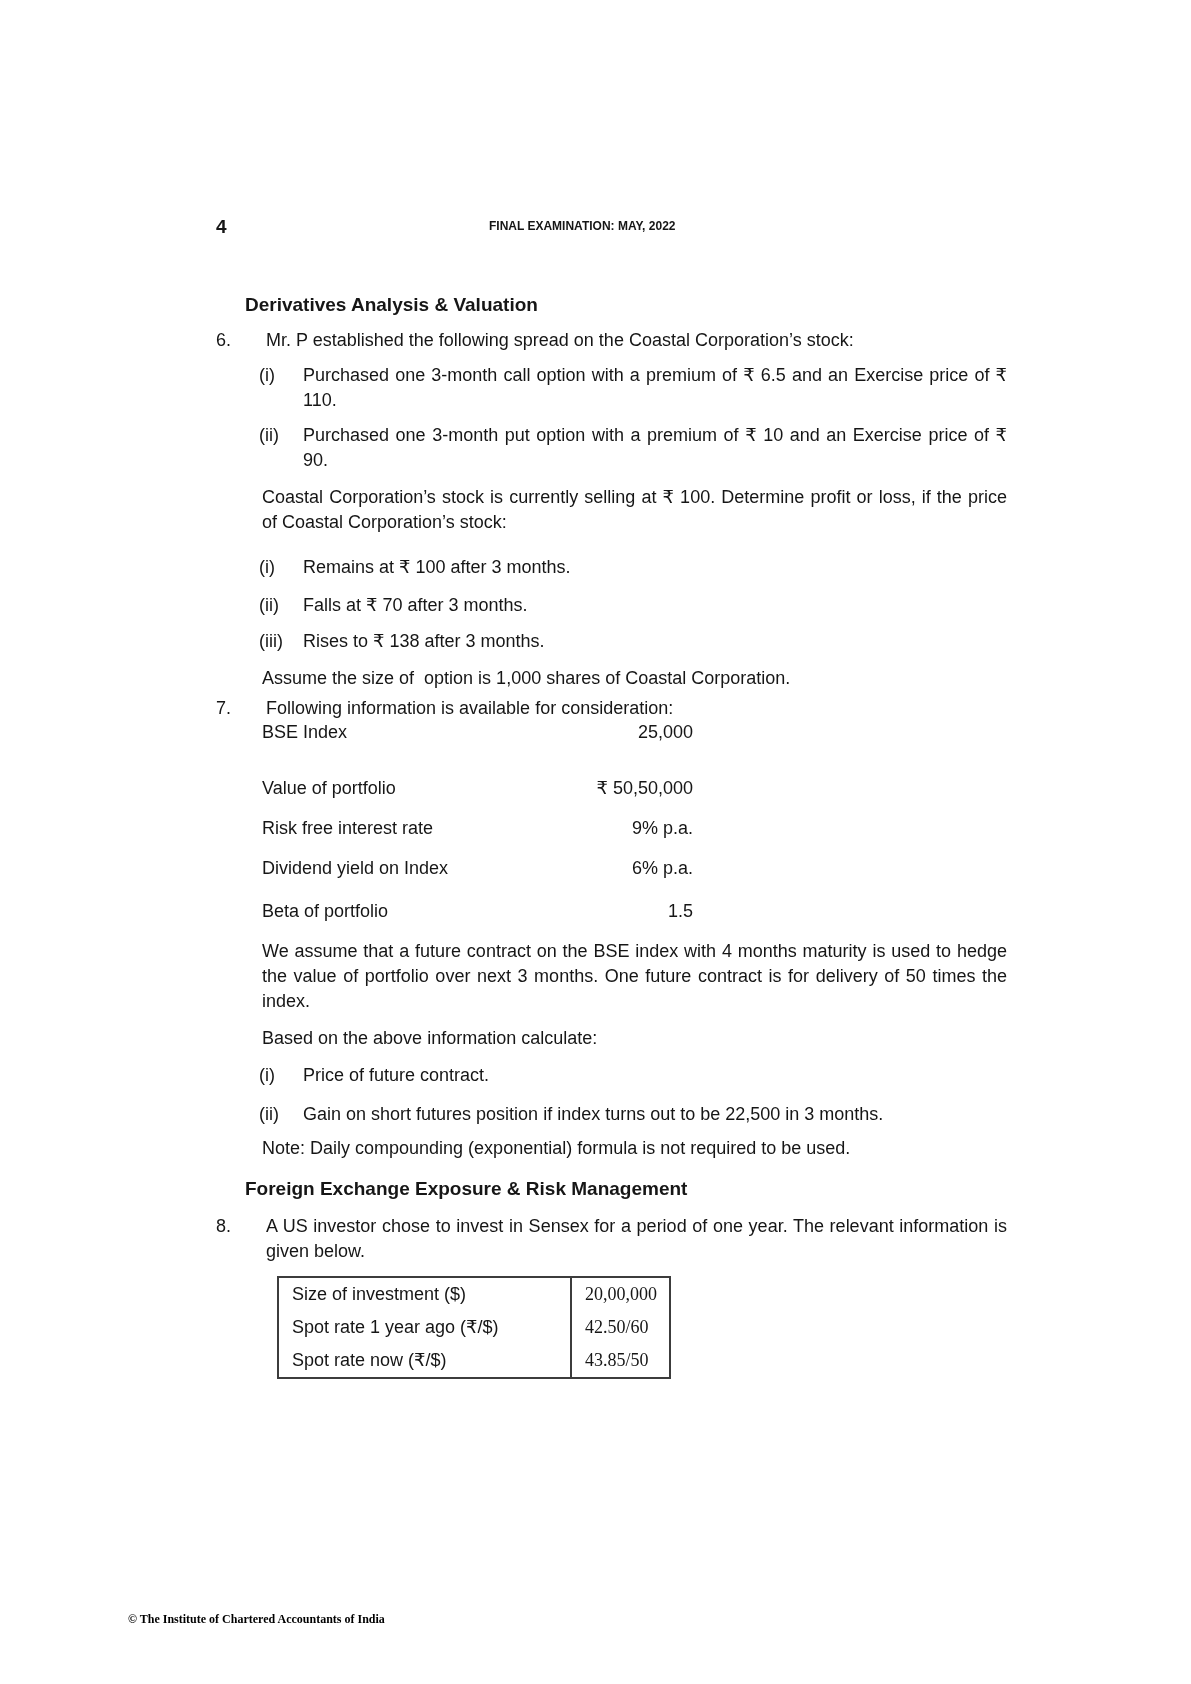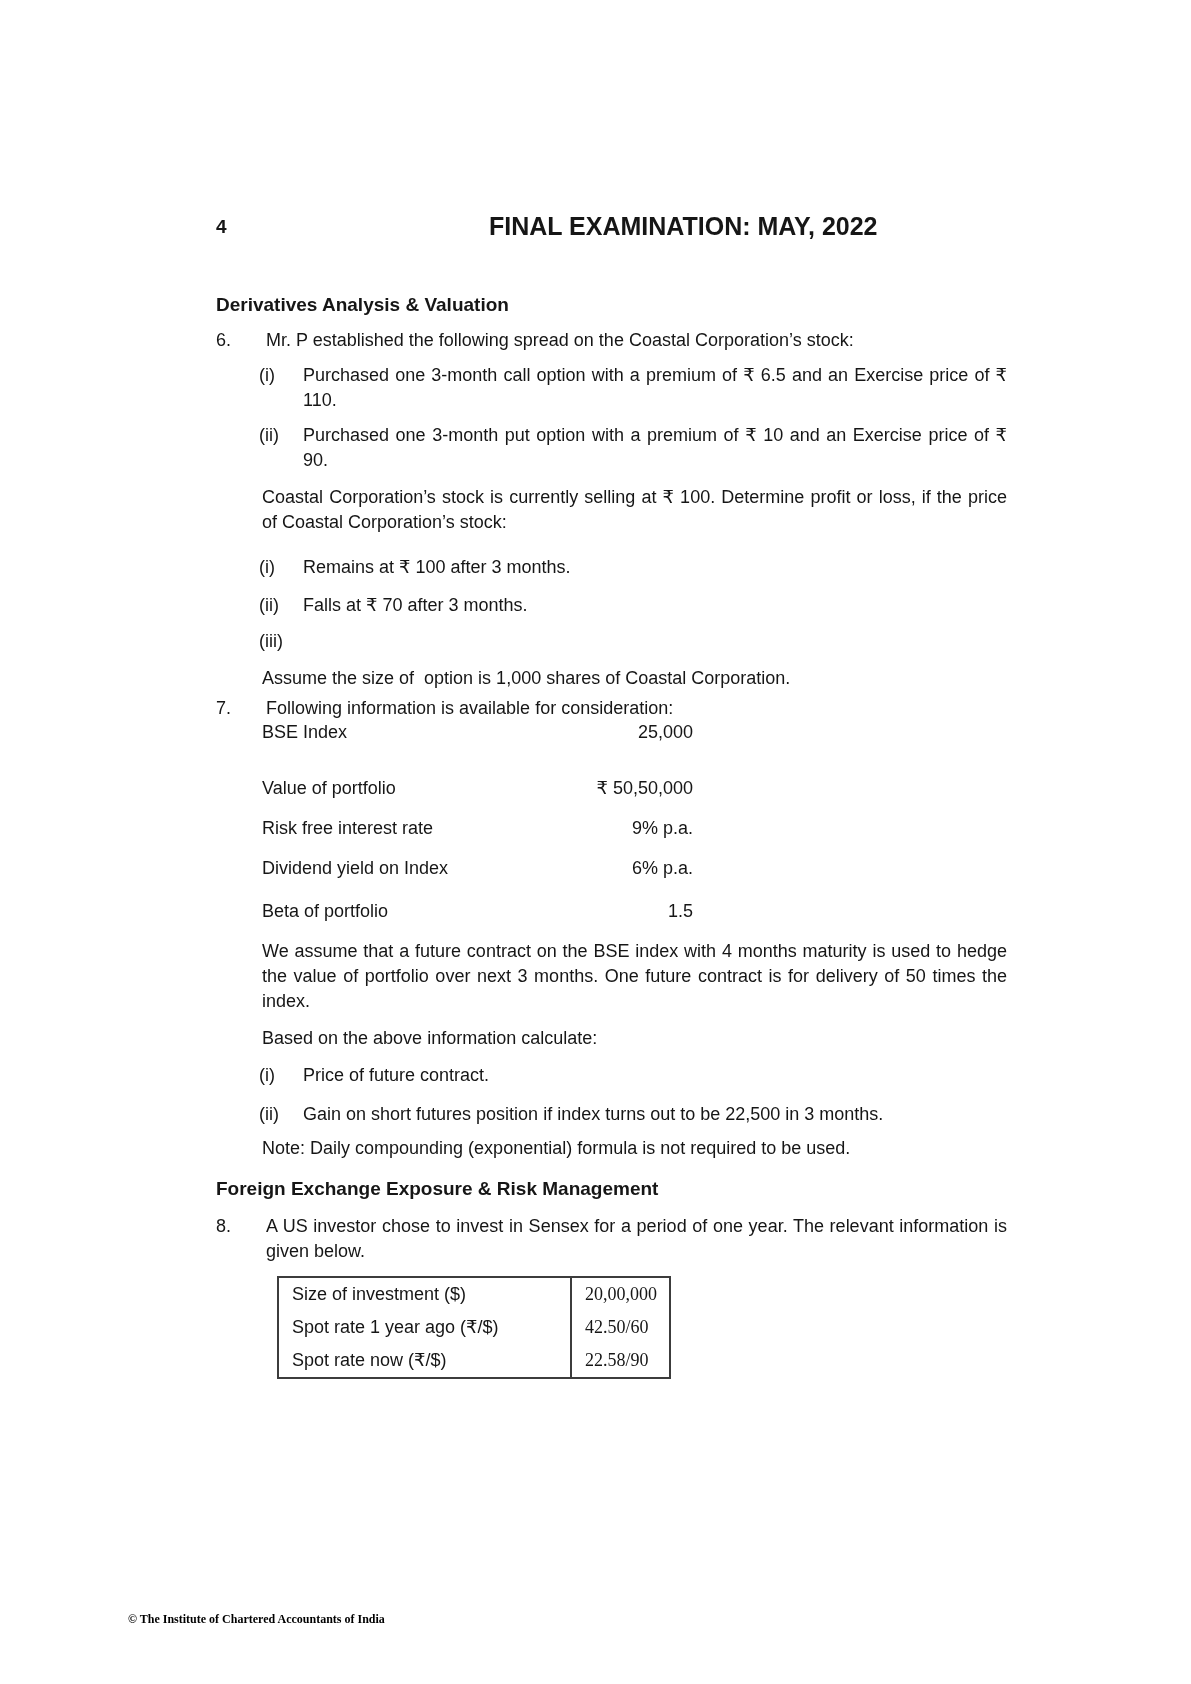--- a/index.html
+++ b/index.html
@@ -8,31 +8,31 @@
     width:1191px;height:1684px;
     margin:0 auto;
     background:#ffffff;
     font-family:"Liberation Sans","DejaVu Sans",sans-serif;
     font-size:18px;line-height:25px;
     color:#161616;
     overflow:hidden;
   }
   .row{position:absolute;left:216px;width:791px;}
   .bold{font-weight:bold;}
-  .h19{font-size:19px;}
+  .h19{font-size:19px;margin-left:29px;}
   .justify{text-align:justify;}
   .qnum{position:absolute;left:0;top:0;}
   .qtext{margin-left:50px;}
   .marker{position:absolute;left:43px;top:0;}
   .mtext{margin-left:87px;}
   .indent{margin-left:46px;}
   .prewrap{white-space:pre-wrap;}
   .info-label{margin-left:46px;display:inline-block;}
   .info-value{position:absolute;left:46px;top:0;width:431px;text-align:right;}
-  .header-title{position:absolute;left:489px;top:214px;font-weight:bold;font-size:25px;}
+  .header-title{position:absolute;left:489px;top:214px;font-weight:bold;font-size:12px;}
   .page-number{position:absolute;left:216px;top:214px;font-weight:bold;font-size:19px;}
   table.q8{
     position:absolute;left:277px;top:1276px;
     border-collapse:collapse;
     width:394px;
     table-layout:fixed;
   }
   table.q8 td{
     height:33px;
     padding:0 10px 0 13px;
@@ -82,20 +82,21 @@
     <div class="mtext">Remains at ₹ 100 after 3 months.</div>
   </div>
 
   <div class="row" style="top:593px;">
     <span class="marker">(ii)</span>
     <div class="mtext">Falls at ₹ 70 after 3 months.</div>
   </div>
 
   <div class="row" style="top:629px;">
     <span class="marker">(iii)</span>
+    <div class="mtext">Rises to ₹ 138 after 3 months.</div>
   </div>
 
   <div class="row" style="top:666px;">
     <div class="indent prewrap">Assume the size of  option is 1,000 shares of Coastal Corporation.</div>
   </div>
 
   <div class="row" style="top:696px;">
     <span class="qnum">7.</span>
     <div class="qtext">Following information is available for consideration:</div>
   </div>
@@ -155,20 +156,20 @@
       <tr>
         <td class="c1">Size of investment ($)</td>
         <td class="c2">20,00,000</td>
       </tr>
       <tr>
         <td class="c1">Spot rate 1 year ago (₹/$)</td>
         <td class="c2">42.50/60</td>
       </tr>
       <tr>
         <td class="c1">Spot rate now (₹/$)</td>
-        <td class="c2">22.58/90</td>
+        <td class="c2">43.85/50</td>
       </tr>
     </tbody>
   </table>
 
   <div class="footer">© The Institute of Chartered Accountants of India</div>
 
 </div>
 
 </body></html>

